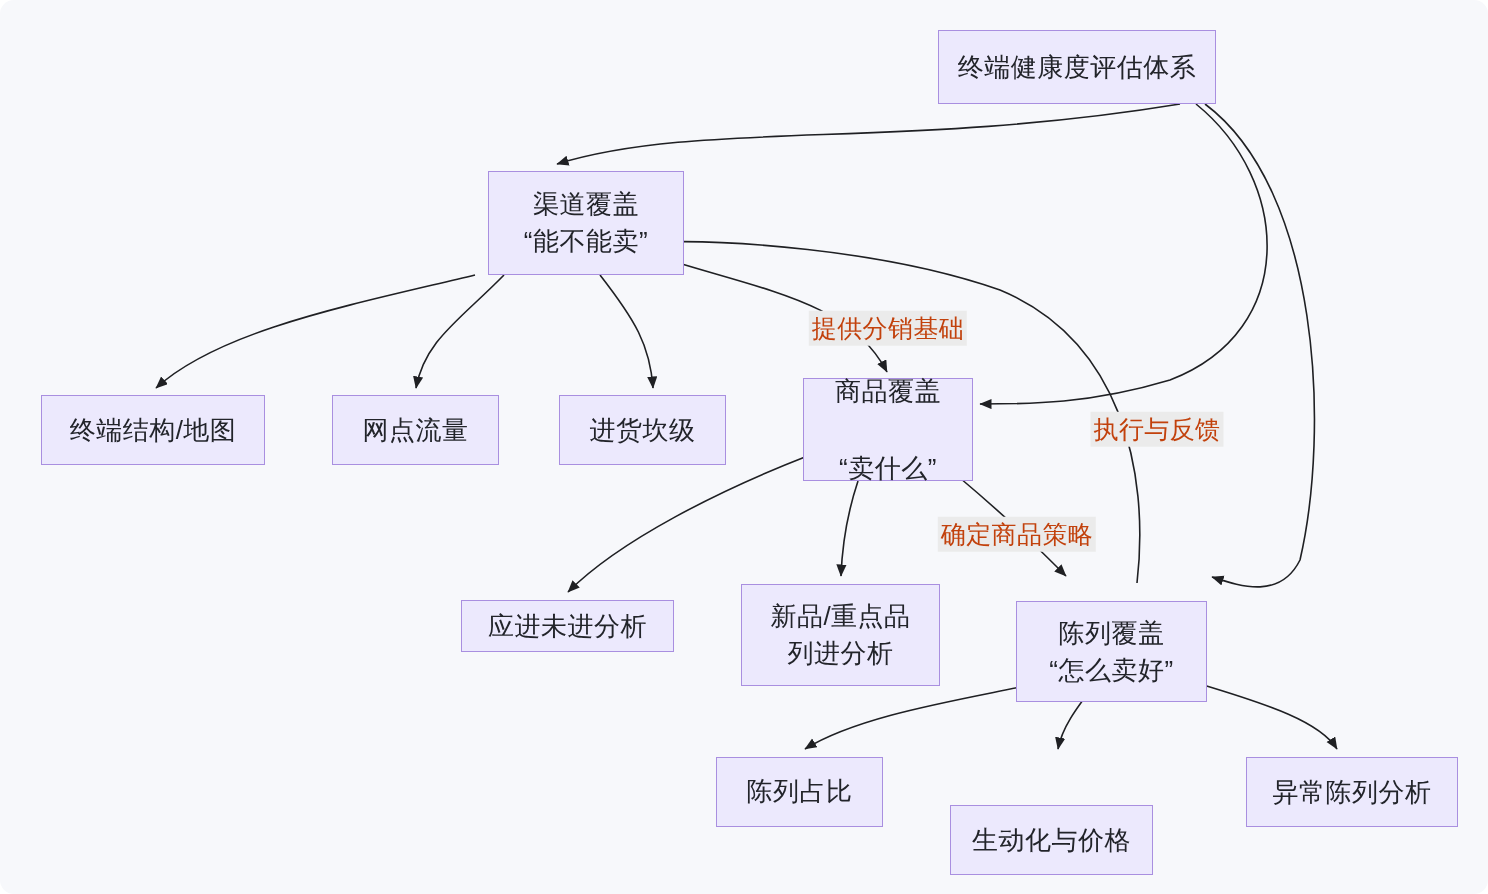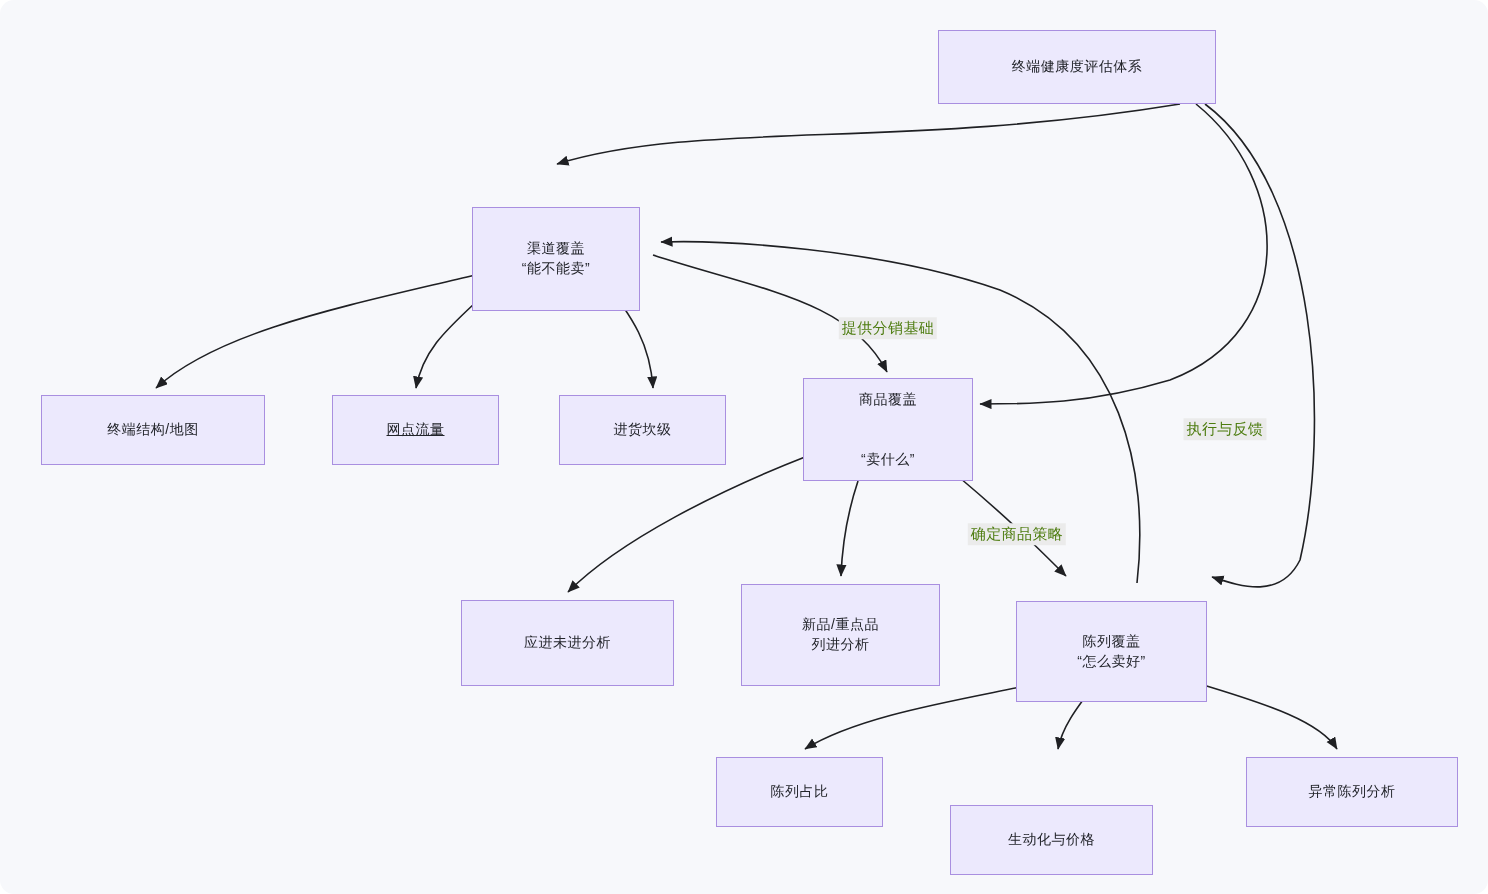--- a/index.html
+++ b/index.html
@@ -35,34 +35,34 @@
   .node {
     position: absolute;
     box-sizing: border-box;
     background: #ece9fd;
     border: 1.6px solid #a98fe0;
     display: flex;
     flex-direction: column;
     align-items: center;
     justify-content: center;
     color: #22242a;
-    font-size: 14px;
+    font-size: 26px;
     line-height: 1.42;
     letter-spacing: 0.5px;
     text-align: center;
     white-space: nowrap;
   }
   .node .line2 {
     display: block;
   }
   .edge-label {
     position: absolute;
     background: #ebebeb;
-    color: #4d7c0f;
-    font-size: 15px;
+    color: #c2410c;
+    font-size: 25px;
     line-height: 1.3;
     letter-spacing: 0.4px;
     padding: 1px 3px;
     white-space: nowrap;
     transform: translate(-50%, -50%);
   }
 </style>
 </head>
 <body>
 
@@ -89,38 +89,38 @@
         <path class="edge-path" d="M 1035 684 C 960 700 860 715 805 749" marker-end="url(#arrowhead)"></path>
         <path class="edge-path" d="M 1095 684 C 1075 710 1062 728 1058 749" marker-end="url(#arrowhead)"></path>
         <path class="edge-path" d="M 1200 684 C 1270 705 1320 722 1337 749" marker-end="url(#arrowhead)"></path>
       </g>
   </svg>
 
   <div id="node-layer">
       <div class="node" style="left: 938px; top: 30px; width: 278px; height: 74px;">
         <span>终端健康度评估体系</span>
       </div>
-      <div class="node" style="left: 472px; top: 171px; width: 168px; height: 104px; margin-top: 36px;">
+      <div class="node" style="left: 488px; top: 171px; width: 196px; height: 104px;">
         <span>渠道覆盖</span>
         <span class="line2">“能不能卖”</span>
       </div>
       <div class="node" style="left: 41px; top: 395px; width: 224px; height: 70px;">
         <span>终端结构/地图</span>
       </div>
-      <div class="node" style="left: 332px; top: 395px; width: 167px; height: 70px; text-decoration: underline;">
+      <div class="node" style="left: 332px; top: 395px; width: 167px; height: 70px;">
         <span>网点流量</span>
       </div>
       <div class="node" style="left: 559px; top: 395px; width: 167px; height: 70px; justify-content: center;">
         <span>进货坎级</span>
       </div>
       <div class="node" style="left: 803px; top: 378px; width: 170px; height: 103px; gap: 40px;">
         <span>商品覆盖</span>
         <span class="line2">“卖什么”</span>
       </div>
-      <div class="node" style="left: 461px; top: 600px; width: 213px; height: 86px;">
+      <div class="node" style="left: 461px; top: 600px; width: 213px; height: 52px;">
         <span>应进未进分析</span>
       </div>
       <div class="node" style="left: 741px; top: 584px; width: 199px; height: 102px;">
         <span>新品/重点品</span>
         <span class="line2">列进分析</span>
       </div>
       <div class="node" style="left: 1016px; top: 583px; width: 191px; height: 101px; margin-top: 18px;">
         <span>陈列覆盖</span>
         <span class="line2">“怎么卖好”</span>
       </div>
@@ -130,16 +130,16 @@
       <div class="node" style="left: 950px; top: 757px; width: 203px; height: 70px; margin-top: 48px;">
         <span>生动化与价格</span>
       </div>
       <div class="node" style="left: 1231px; top: 757px; width: 212px; height: 70px; margin-left: 15px;">
         <span>异常陈列分析</span>
       </div>
     </div>
   <div id="label-layer">
       <div class="edge-label" style="left: 888px; top: 328px;">提供分销基础</div>
       <div class="edge-label" style="left: 1017px; top: 534px;">确定商品策略</div>
-      <div class="edge-label" style="left: 1225px; top: 429px;">执行与反馈</div>
+      <div class="edge-label" style="left: 1157px; top: 429px;">执行与反馈</div>
     </div>
 
 </div>
 
 </body></html>

